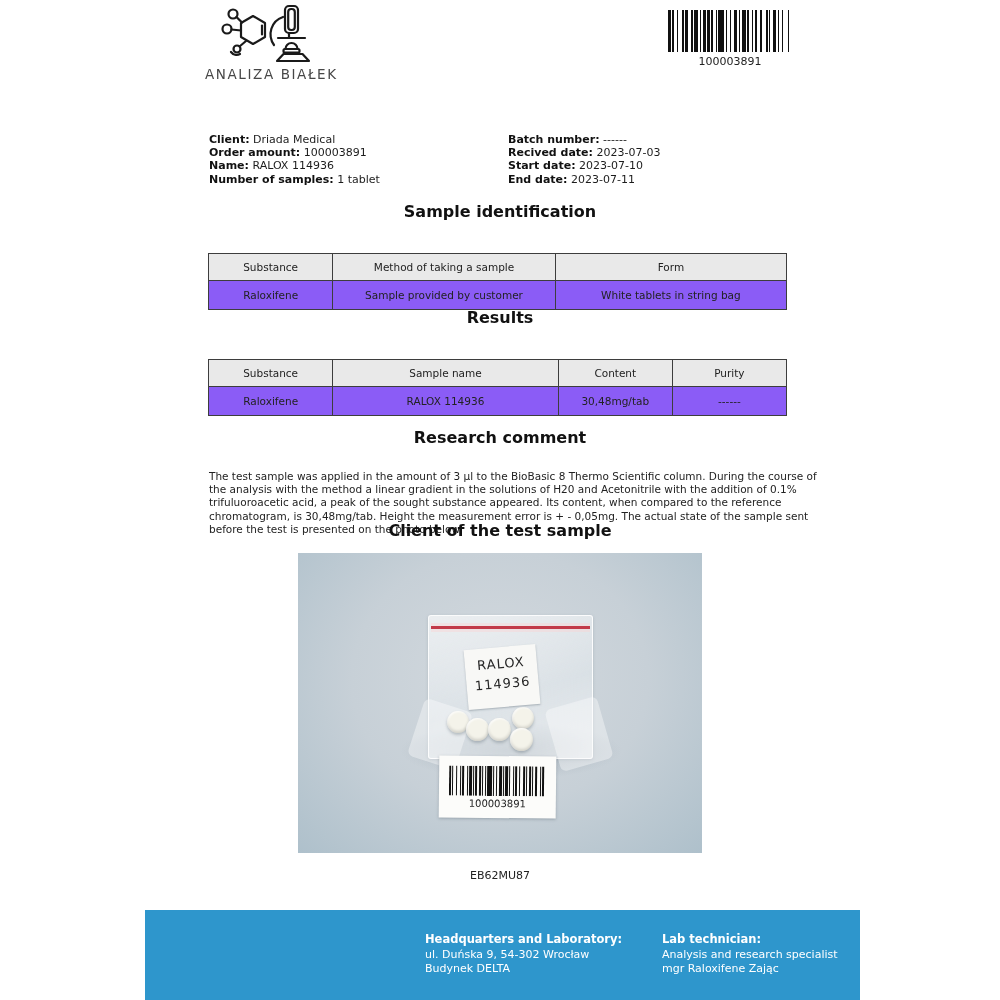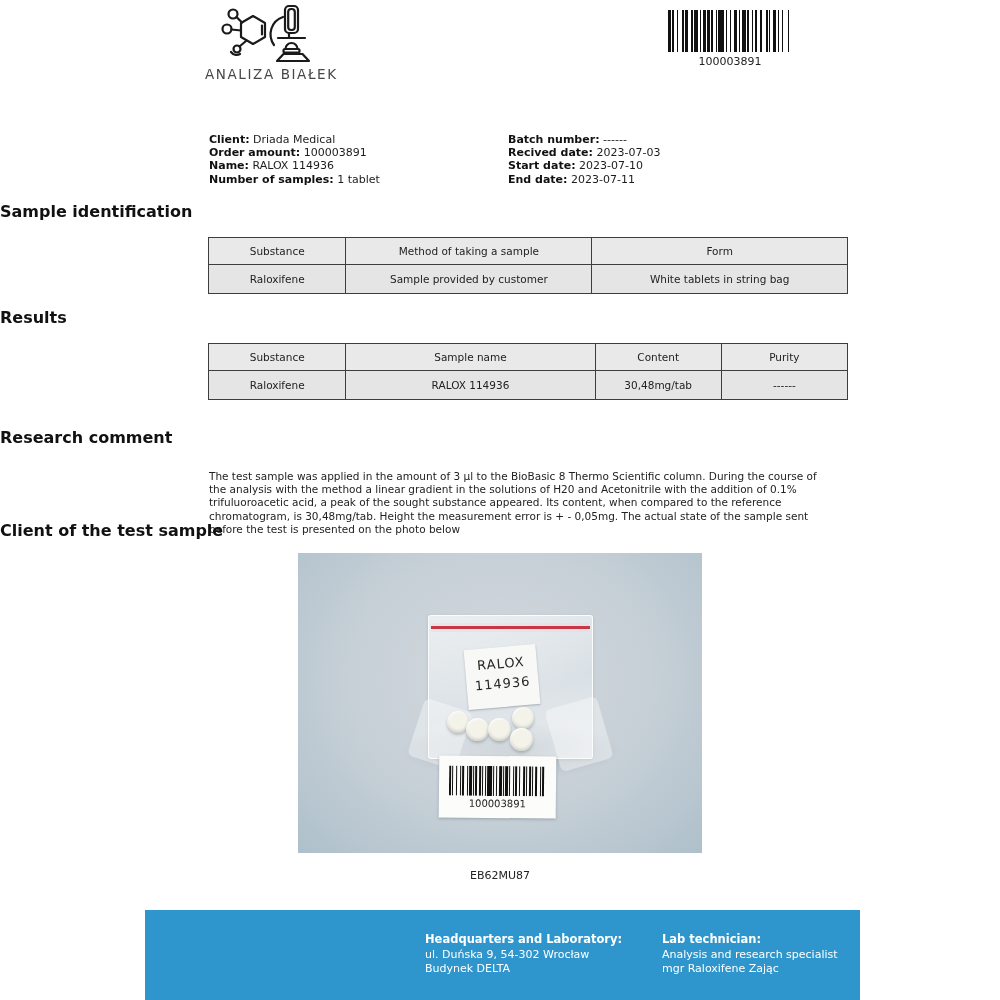--- a/index.html
+++ b/index.html
@@ -12,35 +12,35 @@
   .brand-name{margin-top:2px;font-size:13.5px;letter-spacing:1.6px;color:#474747;white-space:nowrap;}
 
   .top-barcode{position:absolute;left:668px;top:10px;width:124px;text-align:center;}
   .barcode{display:flex;align-items:stretch;overflow:hidden;}
   .barcode i{display:block;height:100%;}
   .top-barcode .barcode{height:42px;margin:0 auto;width:124px;}
   .top-barcode .bc-num{font-size:11px;color:#222;margin-top:3px;}
 
   h1.doc-title{position:absolute;top:97px;left:0;width:100%;margin:0;text-align:center;
                font-size:16px;font-weight:bold;color:#111;}
-  .sec-title{position:absolute;left:0;width:100%;margin:0;text-align:left;
+  .sec-title{position:absolute;left:0;width:100%;margin:0;text-align:center;
              font-size:16px;font-weight:bold;color:#111;}
 
   
   .info{position:absolute;left:209px;top:133px;width:612px;font-size:11px;line-height:13.2px;}
   .info .col-l{position:absolute;left:0;top:0;}
   .info .col-r{position:absolute;left:299px;top:0;}
   .info b{color:#111;}
 
   
-  .doc-table{position:absolute;left:208px;width:640px;border-collapse:collapse;
-             font-size:10.5px;color:#222;table-layout:fixed;}
+  .doc-table{position:absolute;left:208px;width:579px;border-collapse:collapse;
+             font-size:10.5px;color:#222;table-layout:fixed;margin-top:16px;}
   .doc-table th,.doc-table td{border:1px solid #3d3d3d;text-align:center;padding:0;}
   .doc-table th{background:#e9e9e9;font-weight:normal;height:26px;}
-  .doc-table td{height:28px;background:#e5e5e5;}
+  .doc-table td{height:28px;background:#8b5cf6;}
 
   
   .comment{position:absolute;left:209px;top:459px;width:612px;font-size:10.5px;
            line-height:13.4px;color:#222;text-align:left;}
 
   
   .photo{position:absolute;left:298px;top:553px;width:404px;height:300px;overflow:hidden;
          background:radial-gradient(ellipse at 50% 42%,#d3d9de 0%,#c7d0d7 52%,#aec0cb 100%);}
   .bag-shadow{position:absolute;left:98px;top:168px;width:230px;height:60px;
               background:radial-gradient(ellipse at center,rgba(110,126,140,.40) 0%,rgba(110,126,140,0) 68%);}

